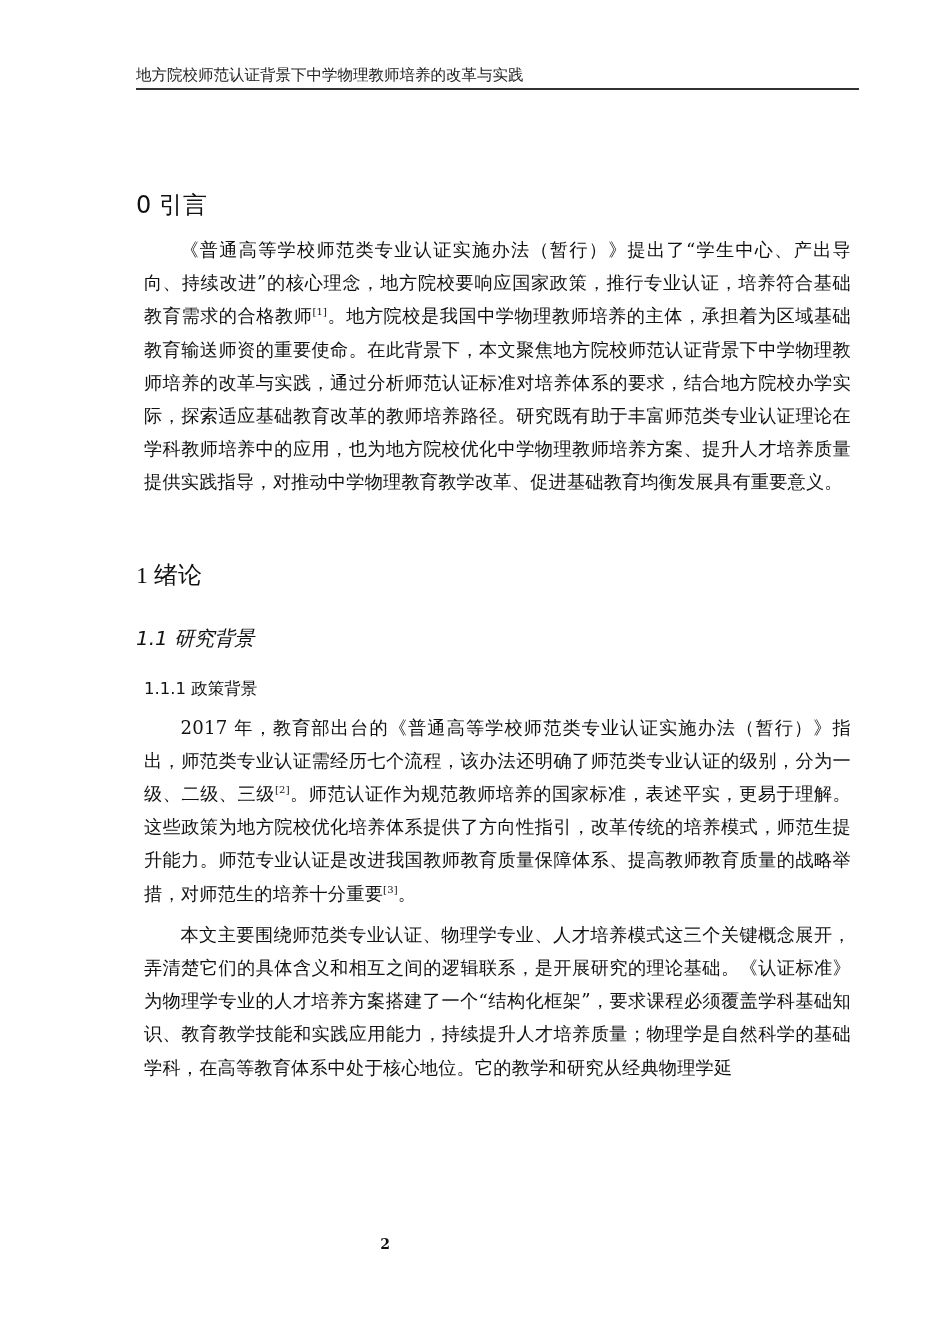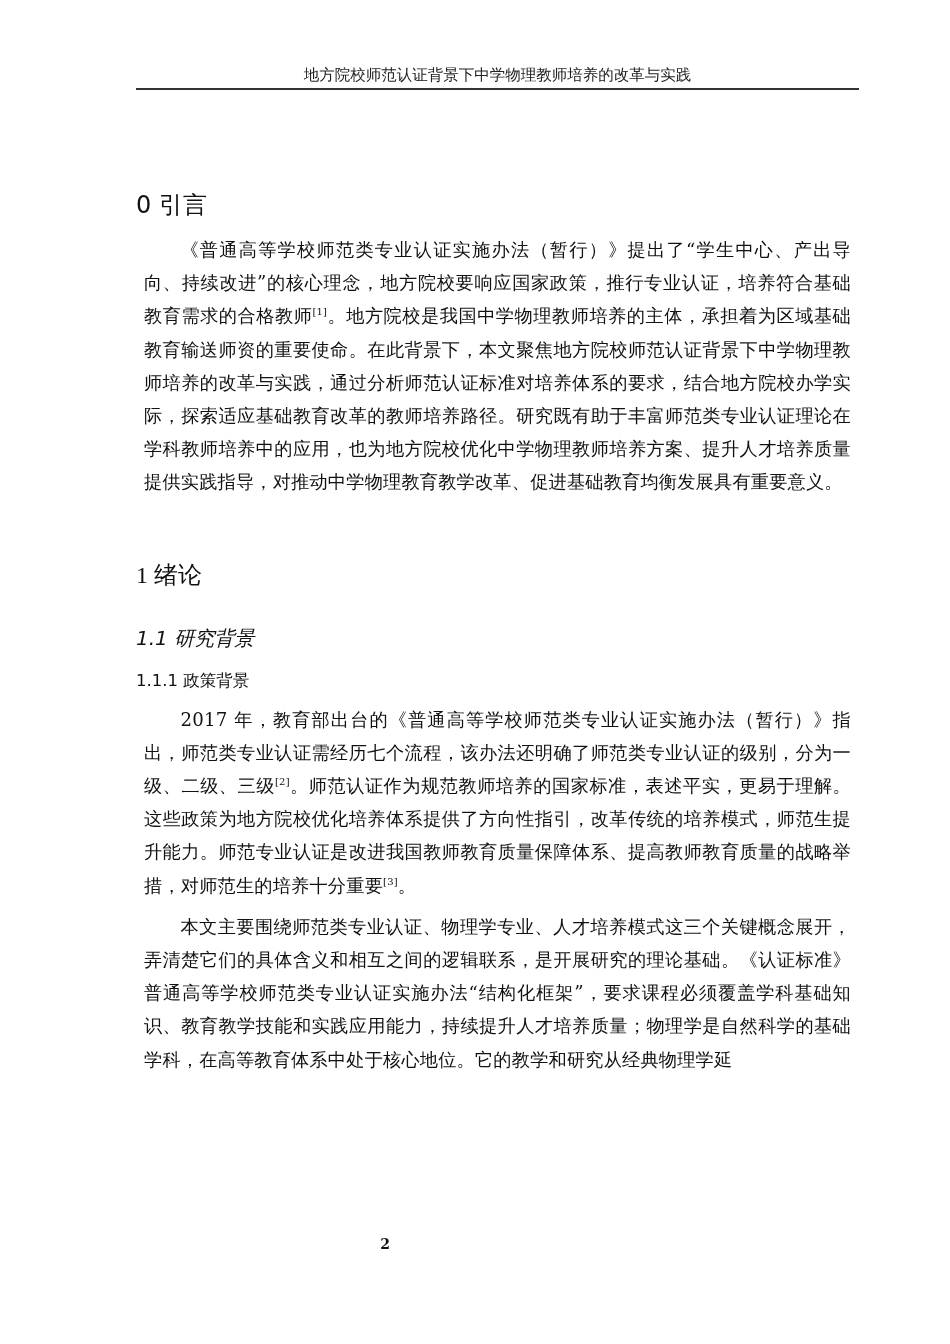--- a/index.html
+++ b/index.html
@@ -1,30 +1,30 @@
 <!DOCTYPE html>
 <html><head>
 <meta charset="utf-8">
 <style>
   html, body { margin: 0; padding: 0; background: #ffffff; }
   body { width: 950px; height: 1344px; position: relative; overflow: hidden;
          font-family: "DejaVu Serif", "Liberation Serif", serif; color: #111; }
   .running-header { position: absolute; left: 136px; top: 64px; width: 723px;
-         text-align: center; font-size: 15.5px; line-height: 22px; color: #222; }
+         text-align: left; font-size: 15.5px; line-height: 22px; color: #222; }
   .header-rule { position: absolute; left: 136px; top: 88px; width: 723px; height: 0;
          border-top: 2px solid #333; }
   .content { position: absolute; left: 136px; top: 181px; width: 723px; }
   .h-intro { font-family: "DejaVu Sans", "Liberation Sans", sans-serif; font-size: 24px;
          line-height: 40px; margin: 4px 0 0 0; font-weight: normal; }
   .h1 { font-family: Liberation Serif, serif; font-size: 24px;
          line-height: 40px; margin: 0; font-weight: normal; }
   .h2 { font-family: "DejaVu Sans", "Liberation Sans", sans-serif; font-size: 20px;
          line-height: 34px; margin: 0; font-weight: normal; font-style: italic; }
   .h3 { font-family: "DejaVu Sans", "Liberation Sans", sans-serif; font-size: 16.5px;
-         line-height: 28px; margin: 0; font-weight: normal; }
+         line-height: 28px; margin: 8px; font-weight: normal; }
   .para { font-size: 18.2px; line-height: 33.2px; text-indent: 2em; margin: 8px;
          text-align: justify; letter-spacing: 0.2px; }
   sup.cite { font-size: 10px; line-height: 0; vertical-align: super; }
   .page-number { position: absolute; top: 1236px; left: 0; width: 770px; text-align: center;
          font-size: 14px; font-weight: bold; }
 </style>
 </head>
 <body>
 
 <div class="running-header">地方院校师范认证背景下中学物理教师培养的改革与实践</div>
@@ -38,16 +38,16 @@
   <div style="height:48px"></div>
   <h2 class="h1">1 绪论</h2>
 
   <div style="height:26px"></div>
   <h3 class="h2">1.1 研究背景</h3>
 
   <div style="height:12px"></div>
   <h4 class="h3">1.1.1 政策背景</h4>
   <p class="para"><span>2017 年，教育部出台的《普通高等学校师范类专业认证实施办法（暂行）》指出，师范类专业认证需经历七个流程，该办法还明确了师范类专业认证的级别，分为一级、二级、三级</span><sup class="cite">[2]</sup><span>。师范认证作为规范教师培养的国家标准，表述平实，更易于理解。这些政策为地方院校优化培养体系提供了方向性指引，改革传统的培养模式，师范生提升能力。师范专业认证是改进我国教师教育质量保障体系、提高教师教育质量的战略举措，对师范生的培养十分重要</span><sup class="cite">[3]</sup><span>。</span></p>
 
-  <p class="para">本文主要围绕师范类专业认证、物理学专业、人才培养模式这三个关键概念展开，弄清楚它们的具体含义和相互之间的逻辑联系，是开展研究的理论基础。《认证标准》普通高等学校师范类专业认证实施办法“结构化框架”，要求课程必须覆盖学科基础知识、教育教学技能和实践应用能力，持续提升人才培养质量；物理学是自然科学的基础学科，在高等教育体系中处于核心地位。它的教学和研究从经典物理学延</p>
+  <p class="para">本文主要围绕师范类专业认证、物理学专业、人才培养模式这三个关键概念展开，弄清楚它们的具体含义和相互之间的逻辑联系，是开展研究的理论基础。《认证标准》为物理学专业的人才培养方案搭建了一个“结构化框架”，要求课程必须覆盖学科基础知识、教育教学技能和实践应用能力，持续提升人才培养质量；物理学是自然科学的基础学科，在高等教育体系中处于核心地位。它的教学和研究从经典物理学延</p>
 </div>
 
 <div class="page-number">2</div>
 
 </body></html>

